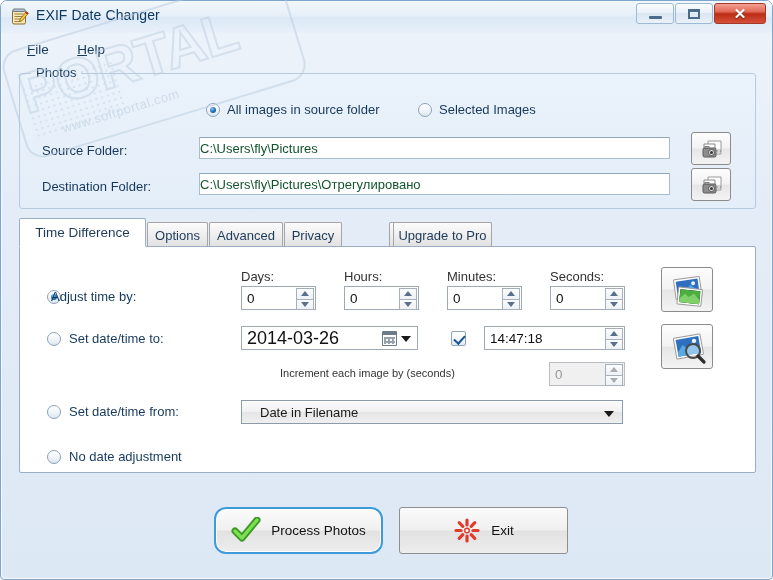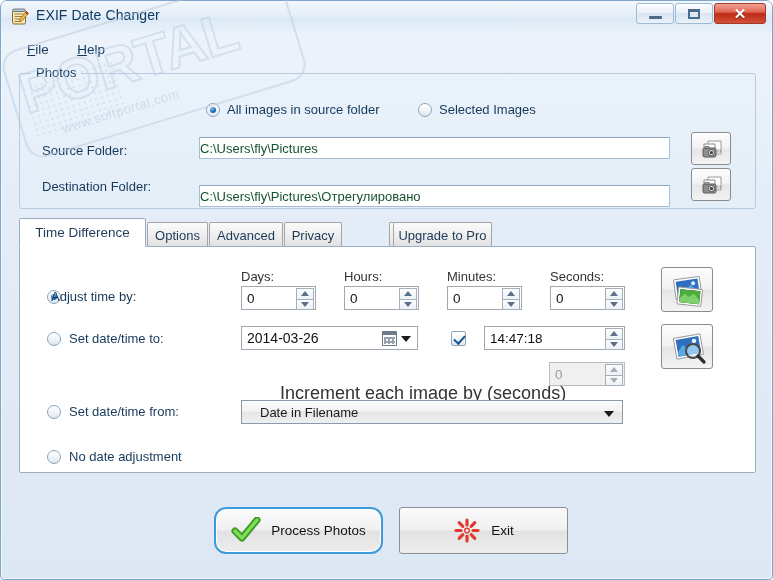--- a/index.html
+++ b/index.html
@@ -154,21 +154,21 @@
     font-size: 13px; color: #1a1a1a;
     padding: 4px 24px 4px 18px; line-height: 16px; white-space: nowrap; overflow: hidden;
   }
   .combo-arrow {
     position: absolute; right: 8px; top: 10px;
     width: 0; height: 0; border-left: 5px solid transparent; border-right: 5px solid transparent;
     border-top: 6px solid #1a1a1a;
   }
   .datebox {
     position: absolute; height: 24px; background: #ffffff;
-    border: 1px solid #9fa9b4; font-size: 14px; color: #111;
+    border: 1px solid #9fa9b4; font-size: 18px; color: #111;
     padding: 3px 40px 3px 5px; line-height: 17px;
   }
   .cal-icon {
     position: absolute; right: 20px; top: 4px; width: 15px; height: 15px;
     border: 1px solid #6e7b88; border-top: 4px solid #6e7b88; border-radius: 1px;
     background: #ffffff;
   }
   .cal-icon::after {
     content: ""; position: absolute; left: 1px; top: 2px; right: 1px; bottom: 1px;
     background:
@@ -178,21 +178,21 @@
   }
   .checkbox {
     position: absolute; width: 15px; height: 15px;
     background: linear-gradient(180deg,#ffffff 0%, #f1f5f9 60%, #e2e9f1 100%);
     border: 1px solid #8ba3bb; border-radius: 2px;
   }
   .checkbox.checked::after {
     content: ""; position: absolute; left: 4px; top: 1px; width: 5px; height: 9px;
     border: solid #18548f; border-width: 0 2px 2px 0; transform: rotate(42deg);
   }
-  .small-text { position: absolute; font-size: 18px; color: #333; white-space: nowrap; margin-top: 16px; }
+  .small-text { position: absolute; font-size: 11px; color: #333; white-space: nowrap; }
 
   
   .bigbtn {
     position: absolute; height: 47px;
     background: linear-gradient(180deg,#fbfbfb 0%, #f0f0f0 48%, #e2e2e2 52%, #ededed 100%);
     border: 1px solid #8f8f8f; border-radius: 3px;
     display: flex; align-items: center; justify-content: center;
     font-size: 13.5px; color: #111;
   }
   .bigbtn.focused {
@@ -275,21 +275,21 @@
   <div class="radio checked" style="left:205px; top:102px;"></div>
   <div class="radio-label" style="left:226px; top:101px;">All images in source folder</div>
 
   <div class="radio" style="left:417px; top:102px;"></div>
   <div class="radio-label" style="left:438px; top:101px;">Selected Images</div>
 
   <div class="field-label" style="left:41px; top:142px;">Source Folder:</div>
   <div class="textbox" style="left:198px; top:136px; width:471px; height:22px;">C:\Users\fly\Pictures</div>
 
   <div class="field-label" style="left:41px; top:178px;">Destination Folder:</div>
-  <div class="textbox" style="left:198px; top:184px; width:471px; height:22px;">C:\Users\fly\Pictures\Отрегулировано</div>
+  <div class="textbox" style="left:198px; top:172px; width:471px; height:22px;">C:\Users\fly\Pictures\Отрегулировано</div>
 
   <div class="iconbtn" style="left:690px; top:131px; width:40px; height:33px;">
     <svg viewBox="0 0 40 33" width="40" height="33">
       <path d="M16 8 h13 v13 h-13 z" fill="#fdfdfd" stroke="#9a9a9a"></path>
       <path d="M12 11 h11 v11 h-11 z" fill="#ffffff" stroke="#8a8a8a"></path>
       <rect x="11" y="15" width="13" height="9" rx="1.5" fill="#8d8d8d" stroke="#5b5b5b"></rect>
       <rect x="13" y="13.5" width="4" height="2" fill="#9e9e9e" stroke="#5b5b5b" stroke-width=".6"></rect>
       <circle cx="19.5" cy="19.5" r="3" fill="#e9e9e9" stroke="#555"></circle>
       <circle cx="19.5" cy="19.5" r="1.6" fill="#3c3c3c"></circle>
       <path d="M25 17 h3.5 v2 h-3.5 z" fill="#ffffff" stroke="#777" stroke-width=".6"></path>

